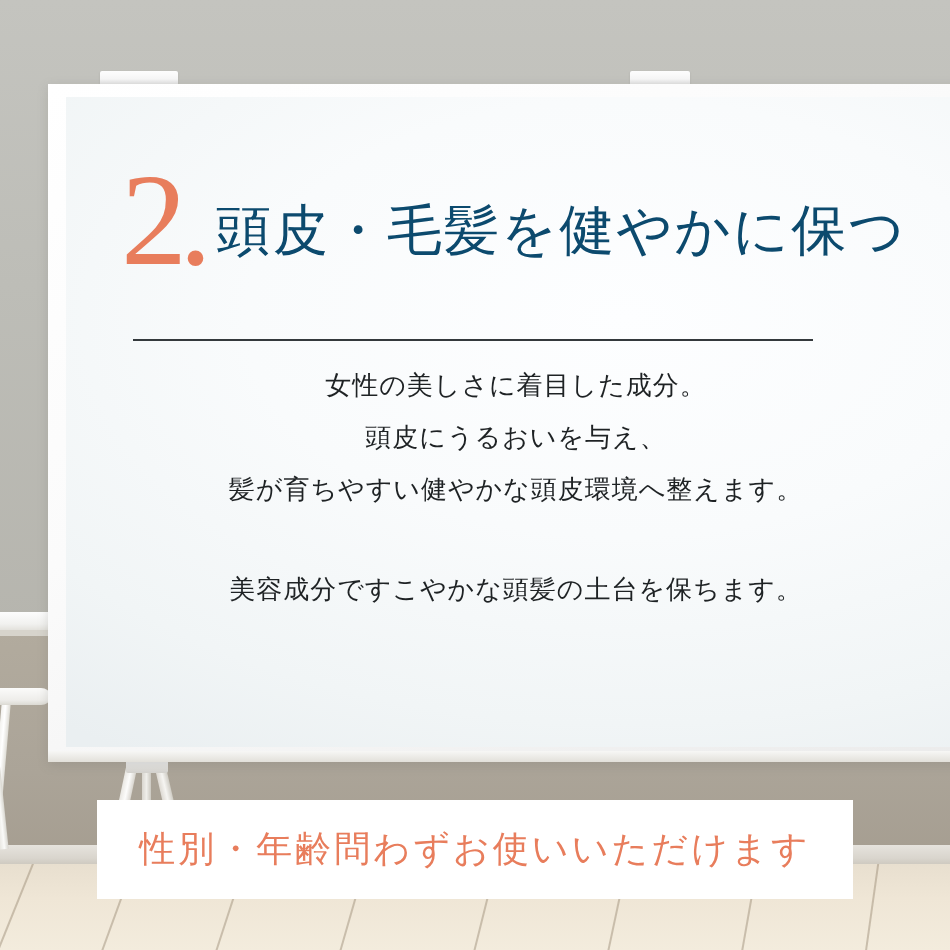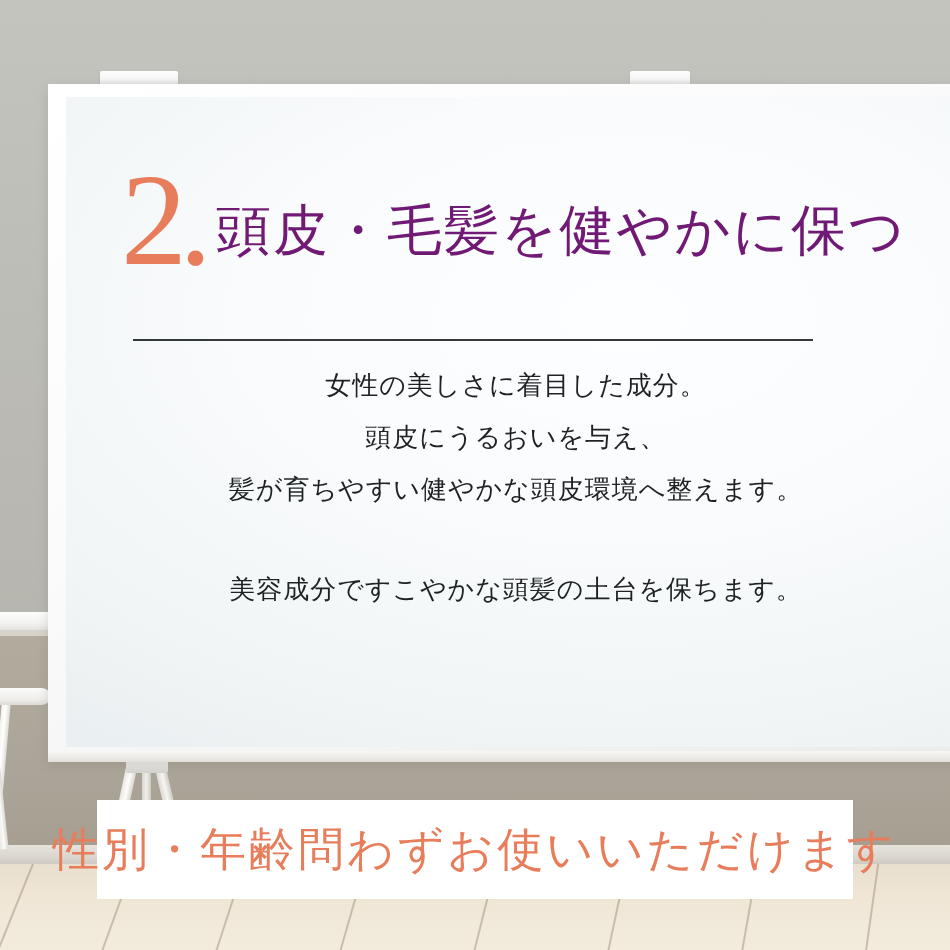--- a/index.html
+++ b/index.html
@@ -184,21 +184,21 @@
     font-size: 132px;
     line-height: 0.78;
     color: #e87d5c;
     margin-left: -6px;
     margin-right: 4px;
   }
   .heading-text {
     font-family: "DejaVu Serif", "Liberation Serif", serif;
     font-size: 55px;
     line-height: 1;
-    color: #701a75;
+    color: #0c4a6e;
     letter-spacing: 2px;
     padding-bottom: 14px;
   }
 
   .divider {
     position: absolute;
     left: 67px; top: 242px;
     width: 680px; height: 0;
     border-top: 2px solid #34393c;
   }
@@ -224,21 +224,21 @@
     position: absolute;
     left: 97px; top: 800px;
     width: 756px; height: 99px;
     background: #ffffff;
     display: flex;
     align-items: center;
     justify-content: center;
   }
   .banner-text {
     font-family: "DejaVu Serif", "Liberation Serif", serif;
-    font-size: 46px;
+    font-size: 36px;
     color: #e87d5c;
     letter-spacing: 3px;
     white-space: nowrap;
   }
 </style>
 </head>
 <body>
 
 <div id="scene">
 

